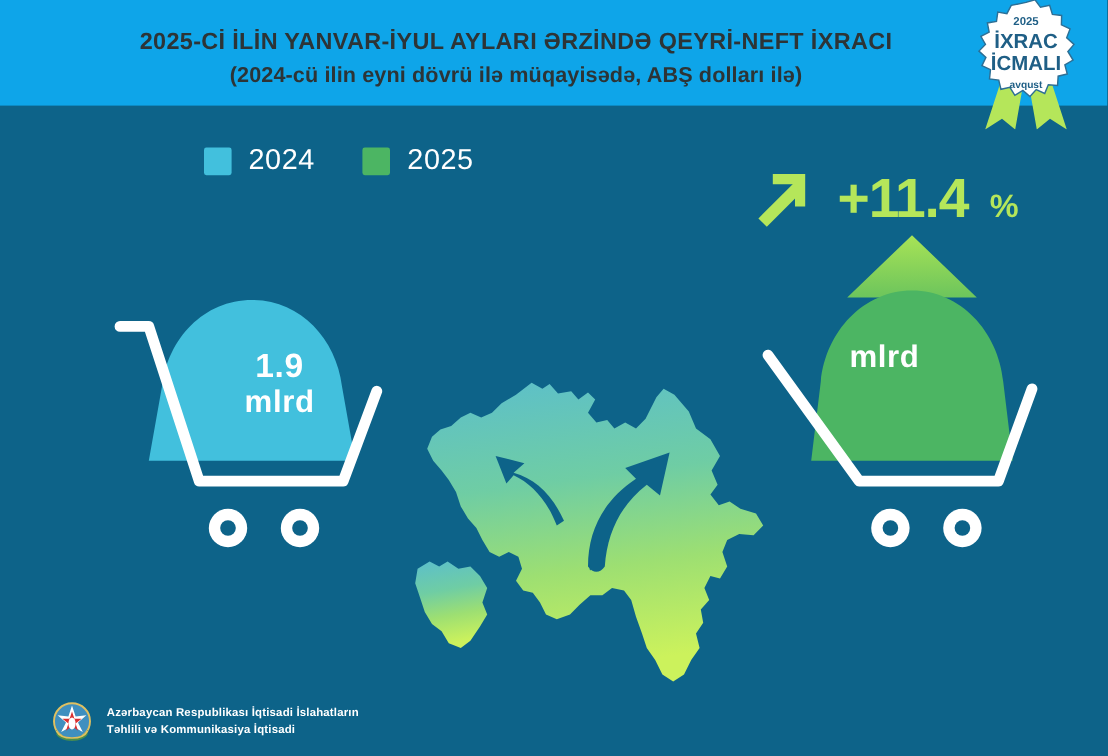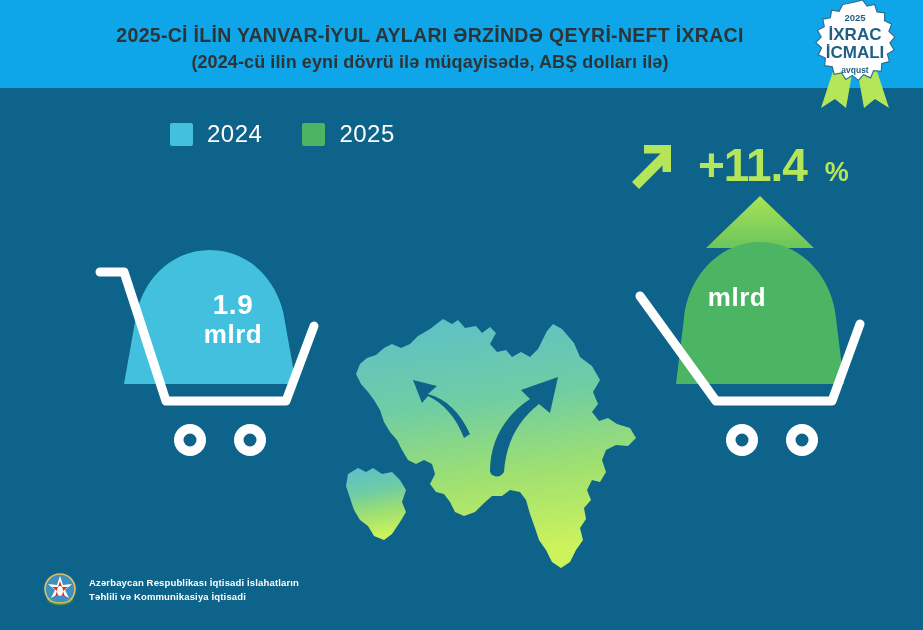--- a/index.html
+++ b/index.html
@@ -61,21 +61,21 @@
   .cart-value .num { display:block; font-size:28px; }
   .cart-value .unit { display:block; font-size:26px; margin-top:2px; }
   .val-left  { left:168px; top:290px; width:130px; }
   .val-right { left:672px; top:282px; width:130px; }
 
   
   .map { position:absolute; left:340px; top:300px; width:300px; height:285px; }
   .map svg { display:block; }
 
   
-  .footer { position:absolute; left:42px; top:572px; display:flex; align-items:center; gap:11px; }
+  .footer { position:absolute; left:42px; top:584px; display:flex; align-items:center; gap:11px; }
   .emblem { width:36px; height:36px; flex:0 0 36px; }
   .footer-text { color:#ffffff; font-size:9.5px; font-weight:bold; line-height:1.45; letter-spacing:0.15px; }
 </style>
 </head>
 <body>
 
 <div id="stage">
 
   <div class="header">
     <div class="title">2025-Cİ İLİN YANVAR-İYUL AYLARI ƏRZİNDƏ QEYRİ-NEFT İXRACI</div>

